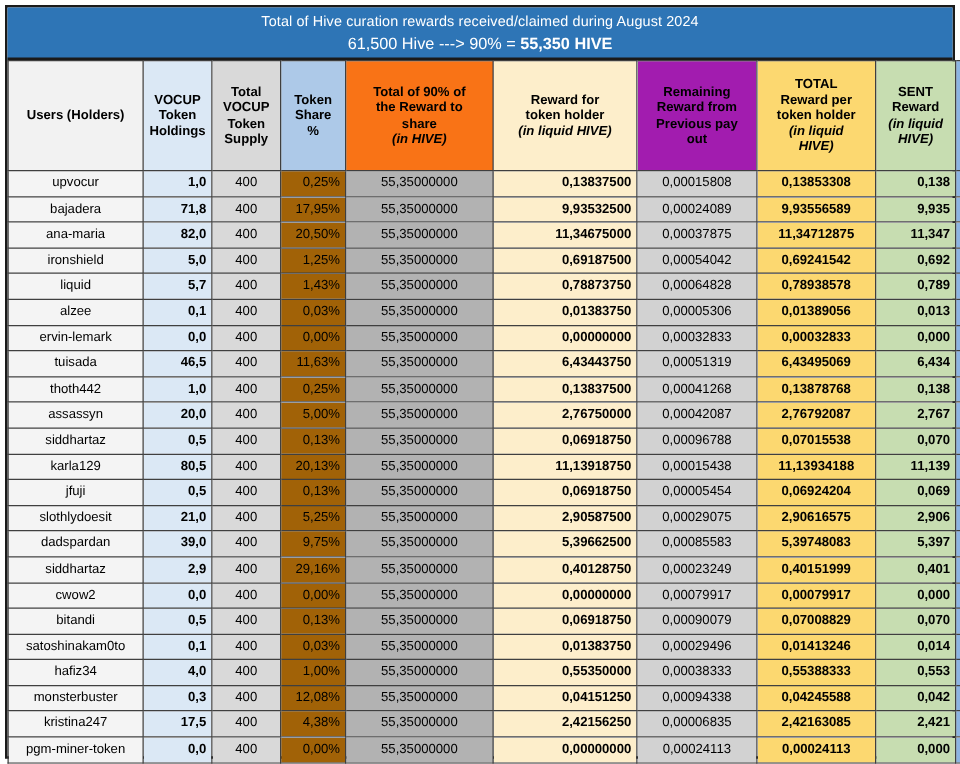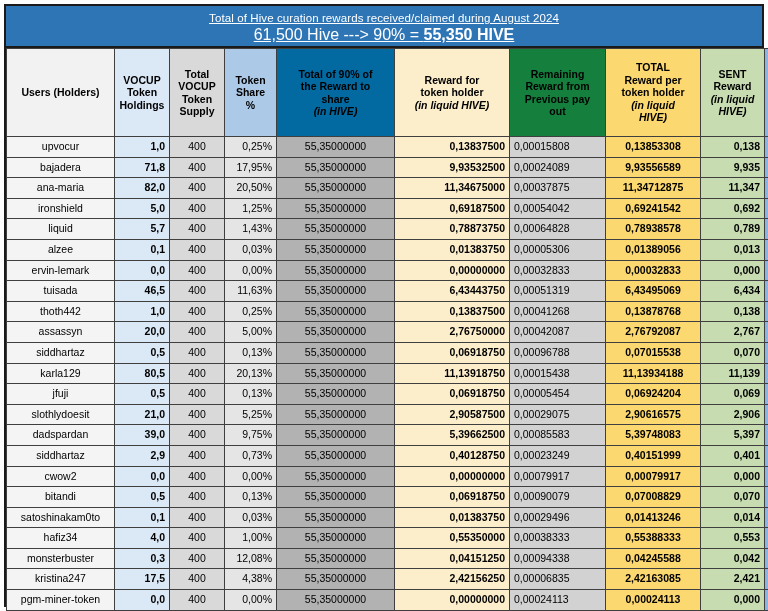--- a/index.html
+++ b/index.html
@@ -32,30 +32,29 @@
 
   
   .title-band {
     background: #2E75B6;
     color: #ffffff;
     text-align: center;
     border-bottom: 2px solid #1a1a1a;
     padding: 4px 0 5px 0;
     box-sizing: border-box;
     height: 42px;
-    text-decoration: underline;
   }
   .title-main {
     font-size: 11.5px;
     line-height: 16px;
     letter-spacing: 0.1px;
     font-weight: 400;
   }
   .title-sub {
-    font-size: 16px;
+    font-size: 13px;
     line-height: 16px;
     font-weight: 400;
     margin-top: 1px;
   }
   .title-sub b { font-weight: 700; }
 
   
   table.grid {
     border-collapse: collapse;
     table-layout: fixed;
@@ -94,41 +93,41 @@
     border-top: 2px solid #1a1a1a;
     border-bottom: 2px solid #1a1a1a;
   }
   thead th i { font-style: italic; display: block; }
   thead th .ln { display: block; }
 
   th.h0 { background: #f2f2f2; }
   th.h1 { background: #dbe8f5; }
   th.h2 { background: #d9d9d9; }
   th.h3 { background: #adc9e8; }
-  th.h4 { background: #0369a1; }
+  th.h4 { background: #f97316; }
   th.h5 { background: #fdeecb; }
-  th.h6 { background: #15803d; }
+  th.h6 { background: #a21caf; }
   th.h7 { background: #fcd870; }
   th.h8 { background: #c7ddb1; }
   th.h9 { background: #8cb4e2; }
 
   
   tbody td {
     height: 19.6px;
     line-height: 19.6px;
     font-size: 10.5px;
     color: #000000;
   }
   td.u  { background: #f4f4f4; text-align: center; }
   td.v1 { background: #dbe8f5; text-align: right; font-weight: 700; }
   td.v2 { background: #d9d9d9; text-align: center; }
-  td.v3 { background: #e5e5e5; text-align: right; }
+  td.v3 { background: #a16207; text-align: right; }
   td.v4 { background: #b2b2b2; text-align: center; }
   td.v5 { background: #fdeecb; text-align: right; font-weight: 700; }
-  td.v6 { background: #d2d2d2; text-align: left; margin-top: 32px; }
+  td.v6 { background: #d2d2d2; text-align: center; margin-top: 32px; }
   td.v7 { background: #fcd870; text-align: center; font-weight: 700; }
   td.v8 { background: #c7ddb1; text-align: right; font-weight: 700; }
   td.v9 { background: #8cb4e2; text-align: right; }
 
   tbody tr:last-child td { border-bottom: 2px solid #1a1a1a; }
 </style>
 </head>
 <body>
 
 <div id="sheet">
@@ -384,21 +383,21 @@
             <td class="v5">5,39662500</td>
             <td class="v6">0,00085583</td>
             <td class="v7">5,39748083</td>
             <td class="v8">5,397</td>
             <td class="v9">0,00048083</td>
           </tr>
           <tr>
             <td class="u">siddhartaz</td>
             <td class="v1">2,9</td>
             <td class="v2">400</td>
-            <td class="v3">0,73%</td>
+            <td class="v3">29,16%</td>
             <td class="v4">55,35000000</td>
             <td class="v5">0,40128750</td>
             <td class="v6">0,00023249</td>
             <td class="v7">0,40151999</td>
             <td class="v8">0,401</td>
             <td class="v9">0,00051999</td>
           </tr>
           <tr>
             <td class="u">cwow2</td>
             <td class="v1">0,0</td>

